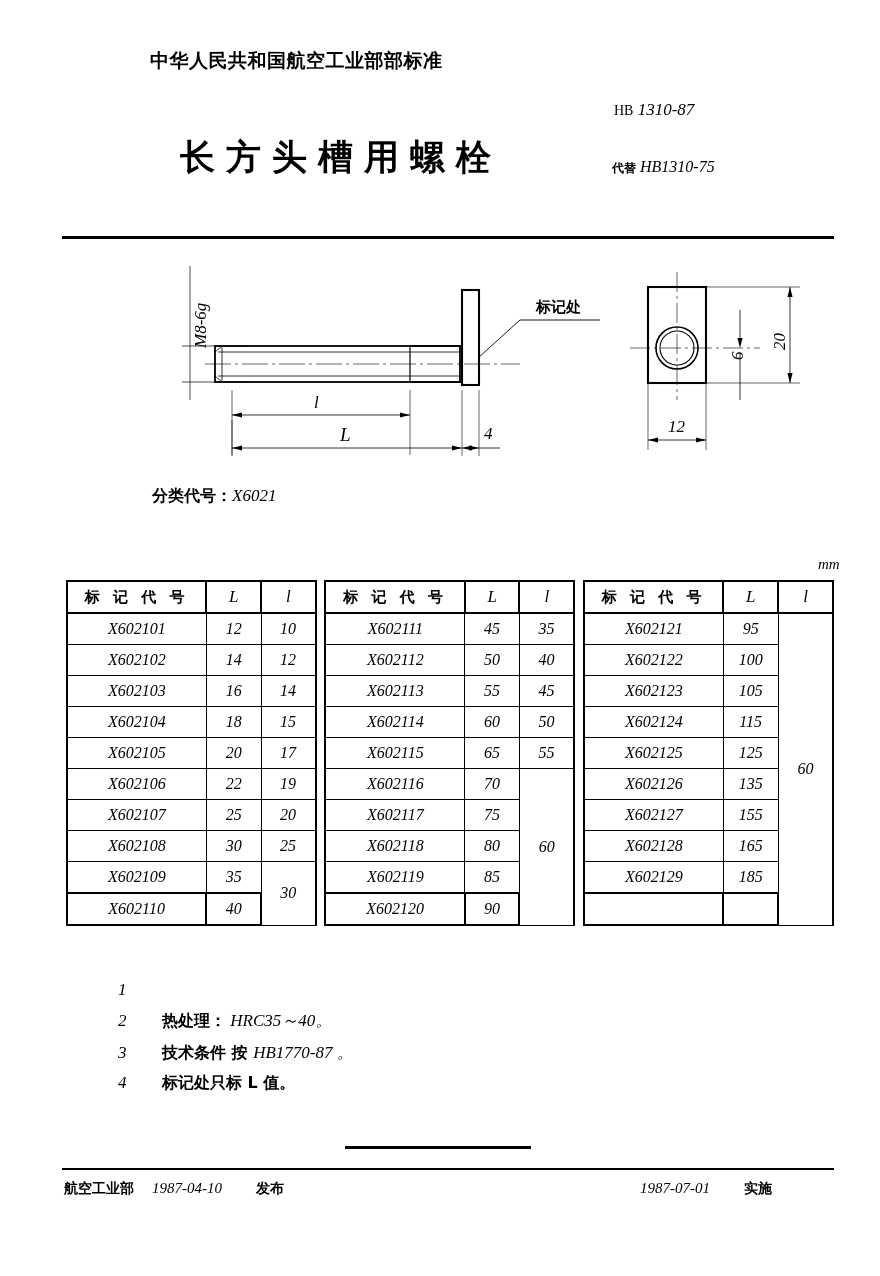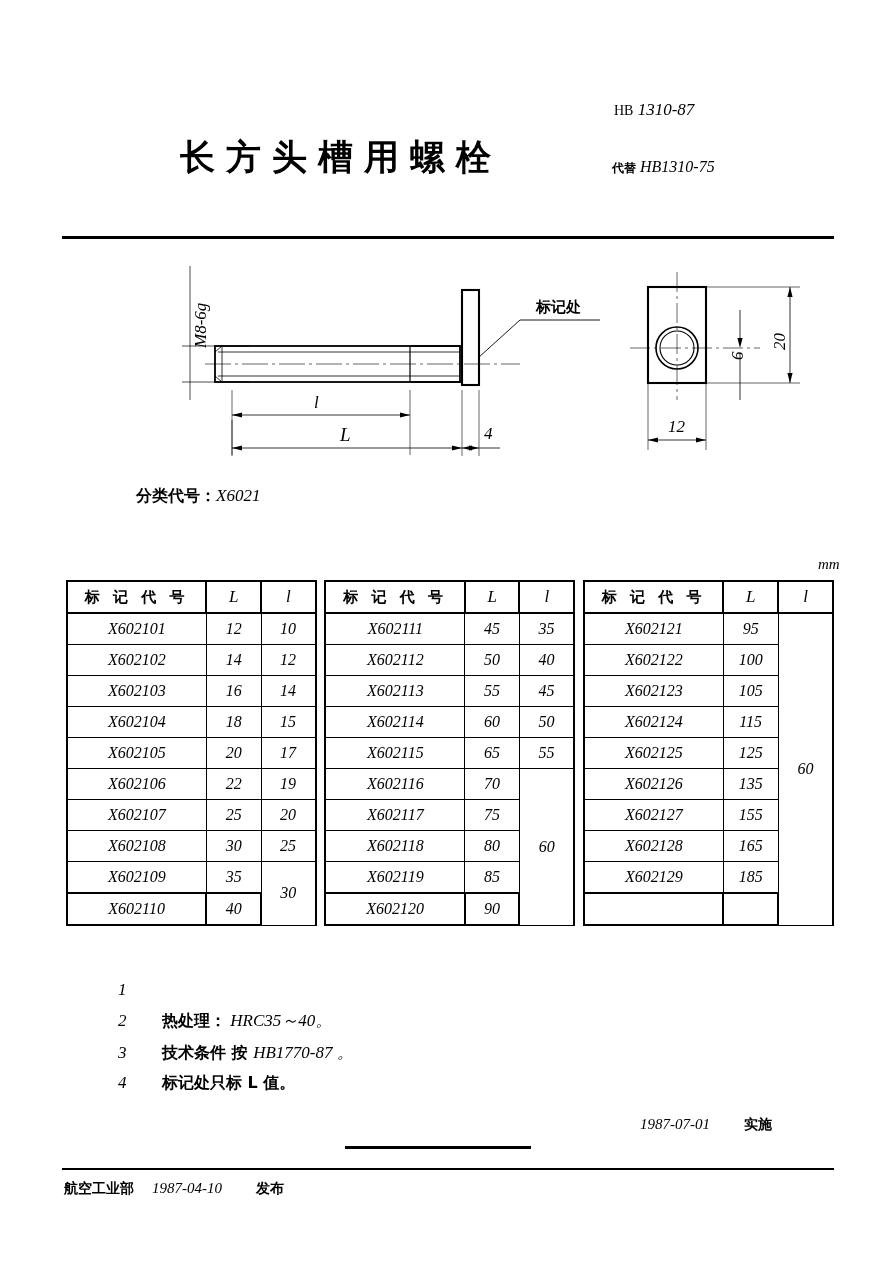--- a/index.html
+++ b/index.html
@@ -215,39 +215,40 @@
   .foot-left {
     position: absolute;
     left: 64px;
     top: 1180px;
     font-size: 15px;
     white-space: nowrap;
   }
   .foot-right {
     position: absolute;
     left: 640px;
-    top: 1116px;
+    top: 1180px;
     font-size: 15px;
     white-space: nowrap;
     text-align: right;
   }
   .foot-left .cn, .foot-right .cn {
     font-family: "DejaVu Sans", sans-serif;
     font-weight: bold;
     font-size: 14px;
   }
   .foot-left .it, .foot-right .it { font-style: italic; }
   .sp { display: inline-block; width: 18px; }
   .sp-lg { display: inline-block; width: 34px; }
 </style>
 </head>
 <body>
 
 <div class="page">
 
+  <div class="hdr-ministry">中华人民共和国航空工业部部标准</div>
 
   <div class="hdr-title">长方头槽用螺栓</div>
 
   <div class="hdr-stdnum">
     <span class="pfx">HB</span>
     <span>1310-87</span>
   </div>
 
   <div class="hdr-replaces">
     <span class="cn">代替</span>
@@ -337,21 +338,21 @@
 
     <div class="lbl" style="left:484px; top:174px;">4</div>
 
     <div class="lbl lbl-rot" style="left:770px; top:100px;">20</div>
 
     <div class="lbl lbl-rot" style="left:728px; top:110px;">6</div>
 
     <div class="lbl" style="left:668px; top:167px;">12</div>
   </div>
 
-  <div class="spec" style="left:136px; top:486px;">
+  <div class="spec" style="left:152px; top:486px;">
     <span class="cn">分类代号：</span><span class="it">X6021</span>
   </div>
 
 
   <div class="unit-mm">mm</div>
 
   <div class="tbl-wrap">
     <table class="spec-tbl">
       <thead>
         <tr>

